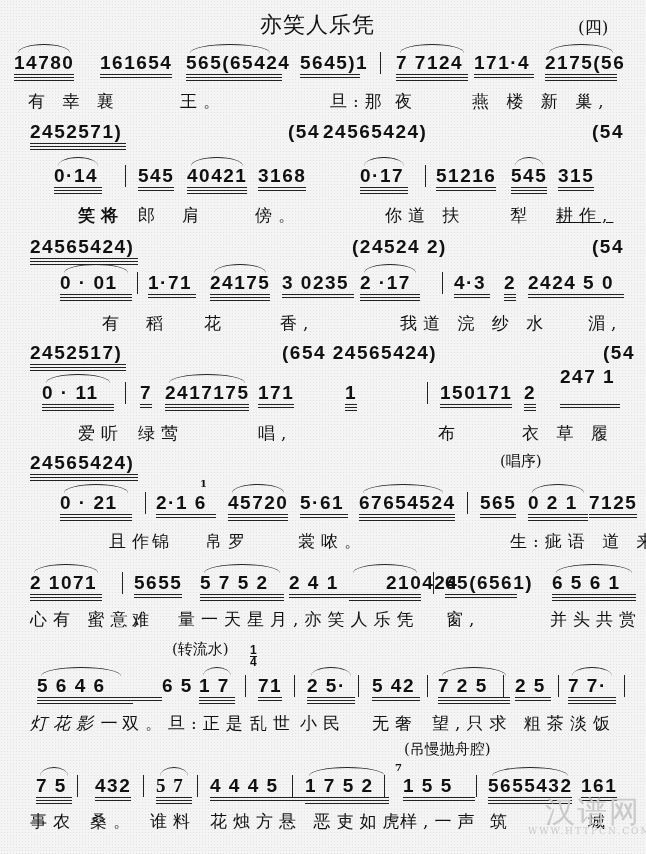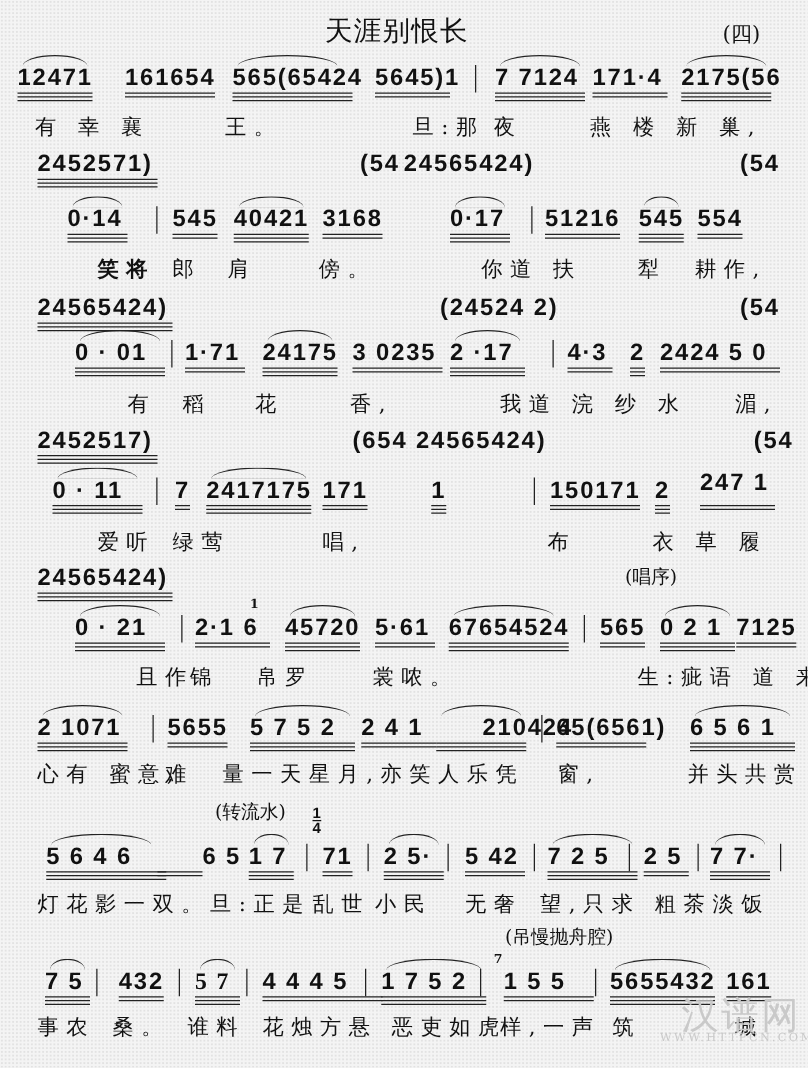--- a/index.html
+++ b/index.html
@@ -23,25 +23,25 @@
   .bar { position: absolute; width: 1px; height: 22px; background: #222; }
   .slur { position: absolute; border-top: 1.5px solid #222; border-radius: 50% 50% 0 0 / 100% 100% 0 0; height: 8px; }
   .ts { font-family: "Liberation Sans", sans-serif; font-weight: bold; font-size: 12px; line-height: 11px; text-align: center; }
   .ts span { display: block; }
   .ts .num { border-bottom: 1.5px solid #111; }
   .wm { color: #c9c9c9; font-family: "DejaVu Serif", serif; }
 </style>
 </head>
 <body>
 
-<div class="abs title" style="left:260px; top:10px;">天涯别恨长</div>
+<div class="abs title" style="left:260px; top:10px;">亦笑人乐凭</div>
 <div class="abs part" style="left:578px; top:16px;">(四)</div>
 
 <div id="score">
-    <div class="abs notes" style="left:14px; top:52px;">12471</div>
+    <div class="abs notes" style="left:14px; top:52px;">14780</div>
     <div class="abs ul3" style="left:14px; top:74px; width:60px;"></div>
     <div class="abs slur" style="left:18px; top:44px; width:52px;"></div>
     <div class="abs notes" style="left:100px; top:52px;">161654</div>
     <div class="abs ul2" style="left:100px; top:74px; width:72px;"></div>
     <div class="abs notes" style="left:186px; top:52px;">565(65424</div>
     <div class="abs ul3" style="left:186px; top:74px; width:96px;"></div>
     <div class="abs slur" style="left:190px; top:44px; width:80px;"></div>
     <div class="abs notes" style="left:300px; top:52px;">5645)1</div>
     <div class="abs ul2" style="left:300px; top:74px; width:60px;"></div>
     <div class="abs notes" style="left:396px; top:52px;">7 7124</div>
@@ -74,31 +74,31 @@
     <div class="abs notes" style="left:258px; top:165px;">3168</div>
     <div class="abs ul2" style="left:258px; top:187px; width:48px;"></div>
     <div class="abs notes" style="left:360px; top:165px;">0·17</div>
     <div class="abs ul3" style="left:360px; top:187px; width:48px;"></div>
     <div class="abs slur" style="left:364px; top:157px; width:40px;"></div>
     <div class="abs notes" style="left:436px; top:165px;">51216</div>
     <div class="abs ul2" style="left:436px; top:187px; width:60px;"></div>
     <div class="abs notes" style="left:511px; top:165px;">545</div>
     <div class="abs ul3" style="left:511px; top:187px; width:36px;"></div>
     <div class="abs slur" style="left:515px; top:157px; width:28px;"></div>
-    <div class="abs notes" style="left:558px; top:165px;">554</div>
+    <div class="abs notes" style="left:558px; top:165px;">315</div>
     <div class="abs ul2" style="left:558px; top:187px; width:36px;"></div>
     <div class="abs bar" style="left:125px; top:165px;"></div>
     <div class="abs bar" style="left:425px; top:165px;"></div>
     <div class="abs lyr" style="left:78px; top:204px;font-weight:bold;">笑将</div>
     <div class="abs lyr" style="left:138px; top:204px;">郎</div>
     <div class="abs lyr" style="left:182px; top:204px;">肩</div>
     <div class="abs lyr" style="left:255px; top:204px;">傍。</div>
     <div class="abs lyr" style="left:385px; top:204px;">你道 扶</div>
     <div class="abs lyr" style="left:510px; top:204px;">犁</div>
-    <div class="abs lyr" style="left:556px; top:204px;">耕作,</div>
+    <div class="abs lyr" style="left:556px; top:204px;text-decoration:underline;">耕作,</div>
     <div class="abs notes" style="left:30px; top:236px;">24565424)</div>
     <div class="abs ul3" style="left:30px; top:258px; width:108px;"></div>
     <div class="abs notes" style="left:352px; top:236px;">(24524 2)</div>
     <div class="abs notes" style="left:592px; top:236px;">(54</div>
     <div class="abs notes" style="left:60px; top:272px;">0 · 01</div>
     <div class="abs ul3" style="left:60px; top:294px; width:72px;"></div>
     <div class="abs slur" style="left:64px; top:264px; width:64px;"></div>
     <div class="abs notes" style="left:148px; top:272px;">1·71</div>
     <div class="abs ul2" style="left:148px; top:294px; width:48px;"></div>
     <div class="abs notes" style="left:210px; top:272px;">24175</div>
@@ -136,21 +136,21 @@
     <div class="abs ul3" style="left:165px; top:404px; width:84px;"></div>
     <div class="abs slur" style="left:169px; top:374px; width:76px;"></div>
     <div class="abs notes" style="left:258px; top:382px;">171</div>
     <div class="abs ul2" style="left:258px; top:404px; width:36px;"></div>
     <div class="abs notes" style="left:345px; top:382px;">1</div>
     <div class="abs ul3" style="left:345px; top:404px; width:12px;"></div>
     <div class="abs notes" style="left:440px; top:382px;">150171</div>
     <div class="abs ul2" style="left:440px; top:404px; width:72px;"></div>
     <div class="abs notes" style="left:524px; top:382px;">2</div>
     <div class="abs ul3" style="left:524px; top:404px; width:12px;"></div>
-    <div class="abs notes" style="left:560px; top:376px;">247 1</div>
+    <div class="abs notes" style="left:560px; top:366px;">247 1</div>
     <div class="abs ul2" style="left:560px; top:404px; width:60px;"></div>
     <div class="abs bar" style="left:125px; top:382px;"></div>
     <div class="abs bar" style="left:427px; top:382px;"></div>
     <div class="abs lyr" style="left:78px; top:422px;">爱听</div>
     <div class="abs lyr" style="left:138px; top:422px;">绿莺</div>
     <div class="abs lyr" style="left:258px; top:422px;">唱,</div>
     <div class="abs lyr" style="left:438px; top:422px;">布</div>
     <div class="abs lyr" style="left:522px; top:422px;">衣 草  履</div>
     <div class="abs notes" style="left:30px; top:452px;">24565424)</div>
     <div class="abs ul3" style="left:30px; top:474px; width:108px;"></div>
@@ -236,21 +236,21 @@
     <div class="abs notes" style="left:568px; top:675px;">7 7·</div>
     <div class="abs ul3" style="left:568px; top:697px; width:48px;"></div>
     <div class="abs slur" style="left:572px; top:667px; width:40px;"></div>
     <div class="abs bar" style="left:245px; top:675px;"></div>
     <div class="abs bar" style="left:294px; top:675px;"></div>
     <div class="abs bar" style="left:358px; top:675px;"></div>
     <div class="abs bar" style="left:427px; top:675px;"></div>
     <div class="abs bar" style="left:503px; top:675px;"></div>
     <div class="abs bar" style="left:558px; top:675px;"></div>
     <div class="abs bar" style="left:624px; top:675px;"></div>
-    <div class="abs lyr" style="left:30px; top:712px;">灯花影一</div>
+    <div class="abs lyr" style="left:30px; top:712px;font-style:italic;">灯花影一</div>
     <div class="abs lyr" style="left:122px; top:712px;">双。旦:正是</div>
     <div class="abs lyr" style="left:250px; top:712px;">乱世</div>
     <div class="abs lyr" style="left:300px; top:712px;">小民</div>
     <div class="abs lyr" style="left:372px; top:712px;">无奢</div>
     <div class="abs lyr" style="left:432px; top:712px;">望,只求 粗茶</div>
     <div class="abs lyr" style="left:570px; top:712px;">淡饭</div>
     <div class="abs mark" style="left:404px; top:740px;">(吊慢抛舟腔)</div>
     <div class="abs mark" style="left:395px; top:762px; font-size:10px; font-weight:bold;">7</div>
     <div class="abs notes" style="left:36px; top:775px;">7 5</div>
     <div class="abs ul3" style="left:36px; top:797px; width:36px;"></div>

